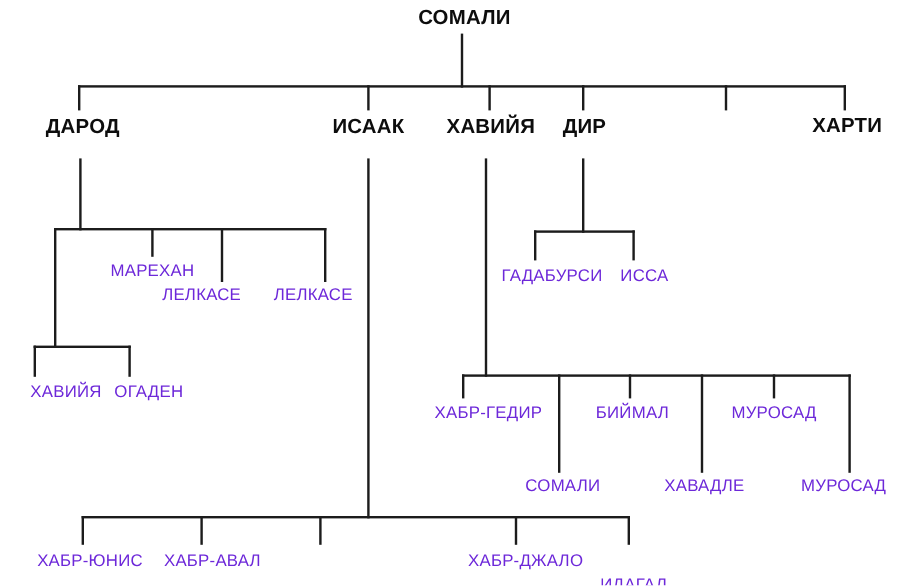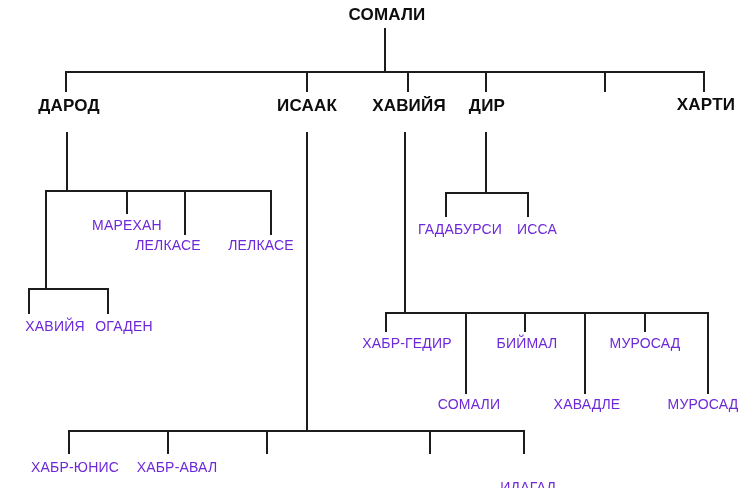--- a/index.html
+++ b/index.html
@@ -106,15 +106,16 @@
   <div class="lbl" style="left:407px;top:336px">ХАБР-ГЕДИР</div>
   <div class="lbl" style="left:527px;top:336px">БИЙМАЛ</div>
   <div class="lbl" style="left:645px;top:336px">МУРОСАД</div>
 
   <div class="lbl" style="left:469px;top:397px">СОМАЛИ</div>
   <div class="lbl" style="left:587px;top:397px">ХАВАДЛЕ</div>
   <div class="lbl" style="left:703px;top:397px">МУРОСАД</div>
 
   <div class="lbl" style="left:75px;top:460px">ХАБР-ЮНИС</div>
   <div class="lbl" style="left:177px;top:460px">ХАБР-АВАЛ</div>
+  <div class="lbl" style="left:438px;top:460px">ХАБР-ДЖАЛО</div>
   <div class="lbl" style="left:528px;top:480px">ИДАГАЛ</div>
 
 </div>
 
 </body></html>

